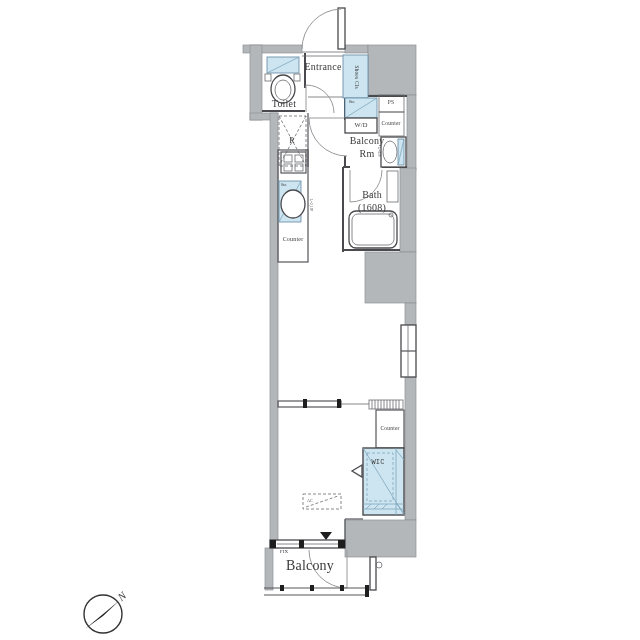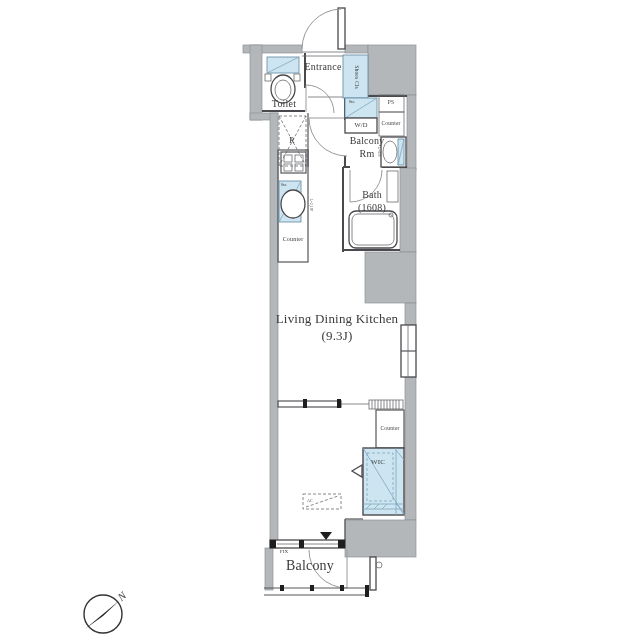--- a/index.html
+++ b/index.html
@@ -208,22 +208,20 @@
   <div class="lbl s55" style="left:391px;top:124px;">Counter</div>
   <div class="lbl s85" style="left:367px;top:147px;">Balcony
 Rm</div>
   <div class="lbl vtiny" style="left:378.5px;top:152px;">L=670</div>
   <div class="lbl s85" style="left:372px;top:201px;">Bath
 (1608)</div>
   <div class="lbl s8" style="left:292px;top:141px;">R</div>
   <div class="lbl tiny" style="left:284px;top:185px;">Sto.</div>
   <div class="lbl vtiny" style="left:310.5px;top:205px;">L=2,100</div>
   <div class="lbl s6" style="left:293px;top:240px;">Counter</div>
-  <div class="lbl s13" style="left:337px;top:328px;">Living Dining Kitchen
-(9.3J)</div>
   <div class="lbl s55" style="left:390px;top:429px;">Counter</div>
-  <div class="lbl s7" style="left:378px;top:463px;">WIC</div>
+  <div class="lbl s7" style="left:378px;top:463px;font-family:Liberation Mono, monospace;">WIC</div>
   <div class="lbl tiny" style="left:310px;top:501px;">AC</div>
   <div class="lbl s5" style="left:284px;top:552px;">FIX</div>
   <div class="lbl s9" style="left:310px;top:566px;">Balcony</div>
   <div class="lbl nrot" style="left:122px;top:596px;">N</div>
 
 </div>
 
 </body></html>

